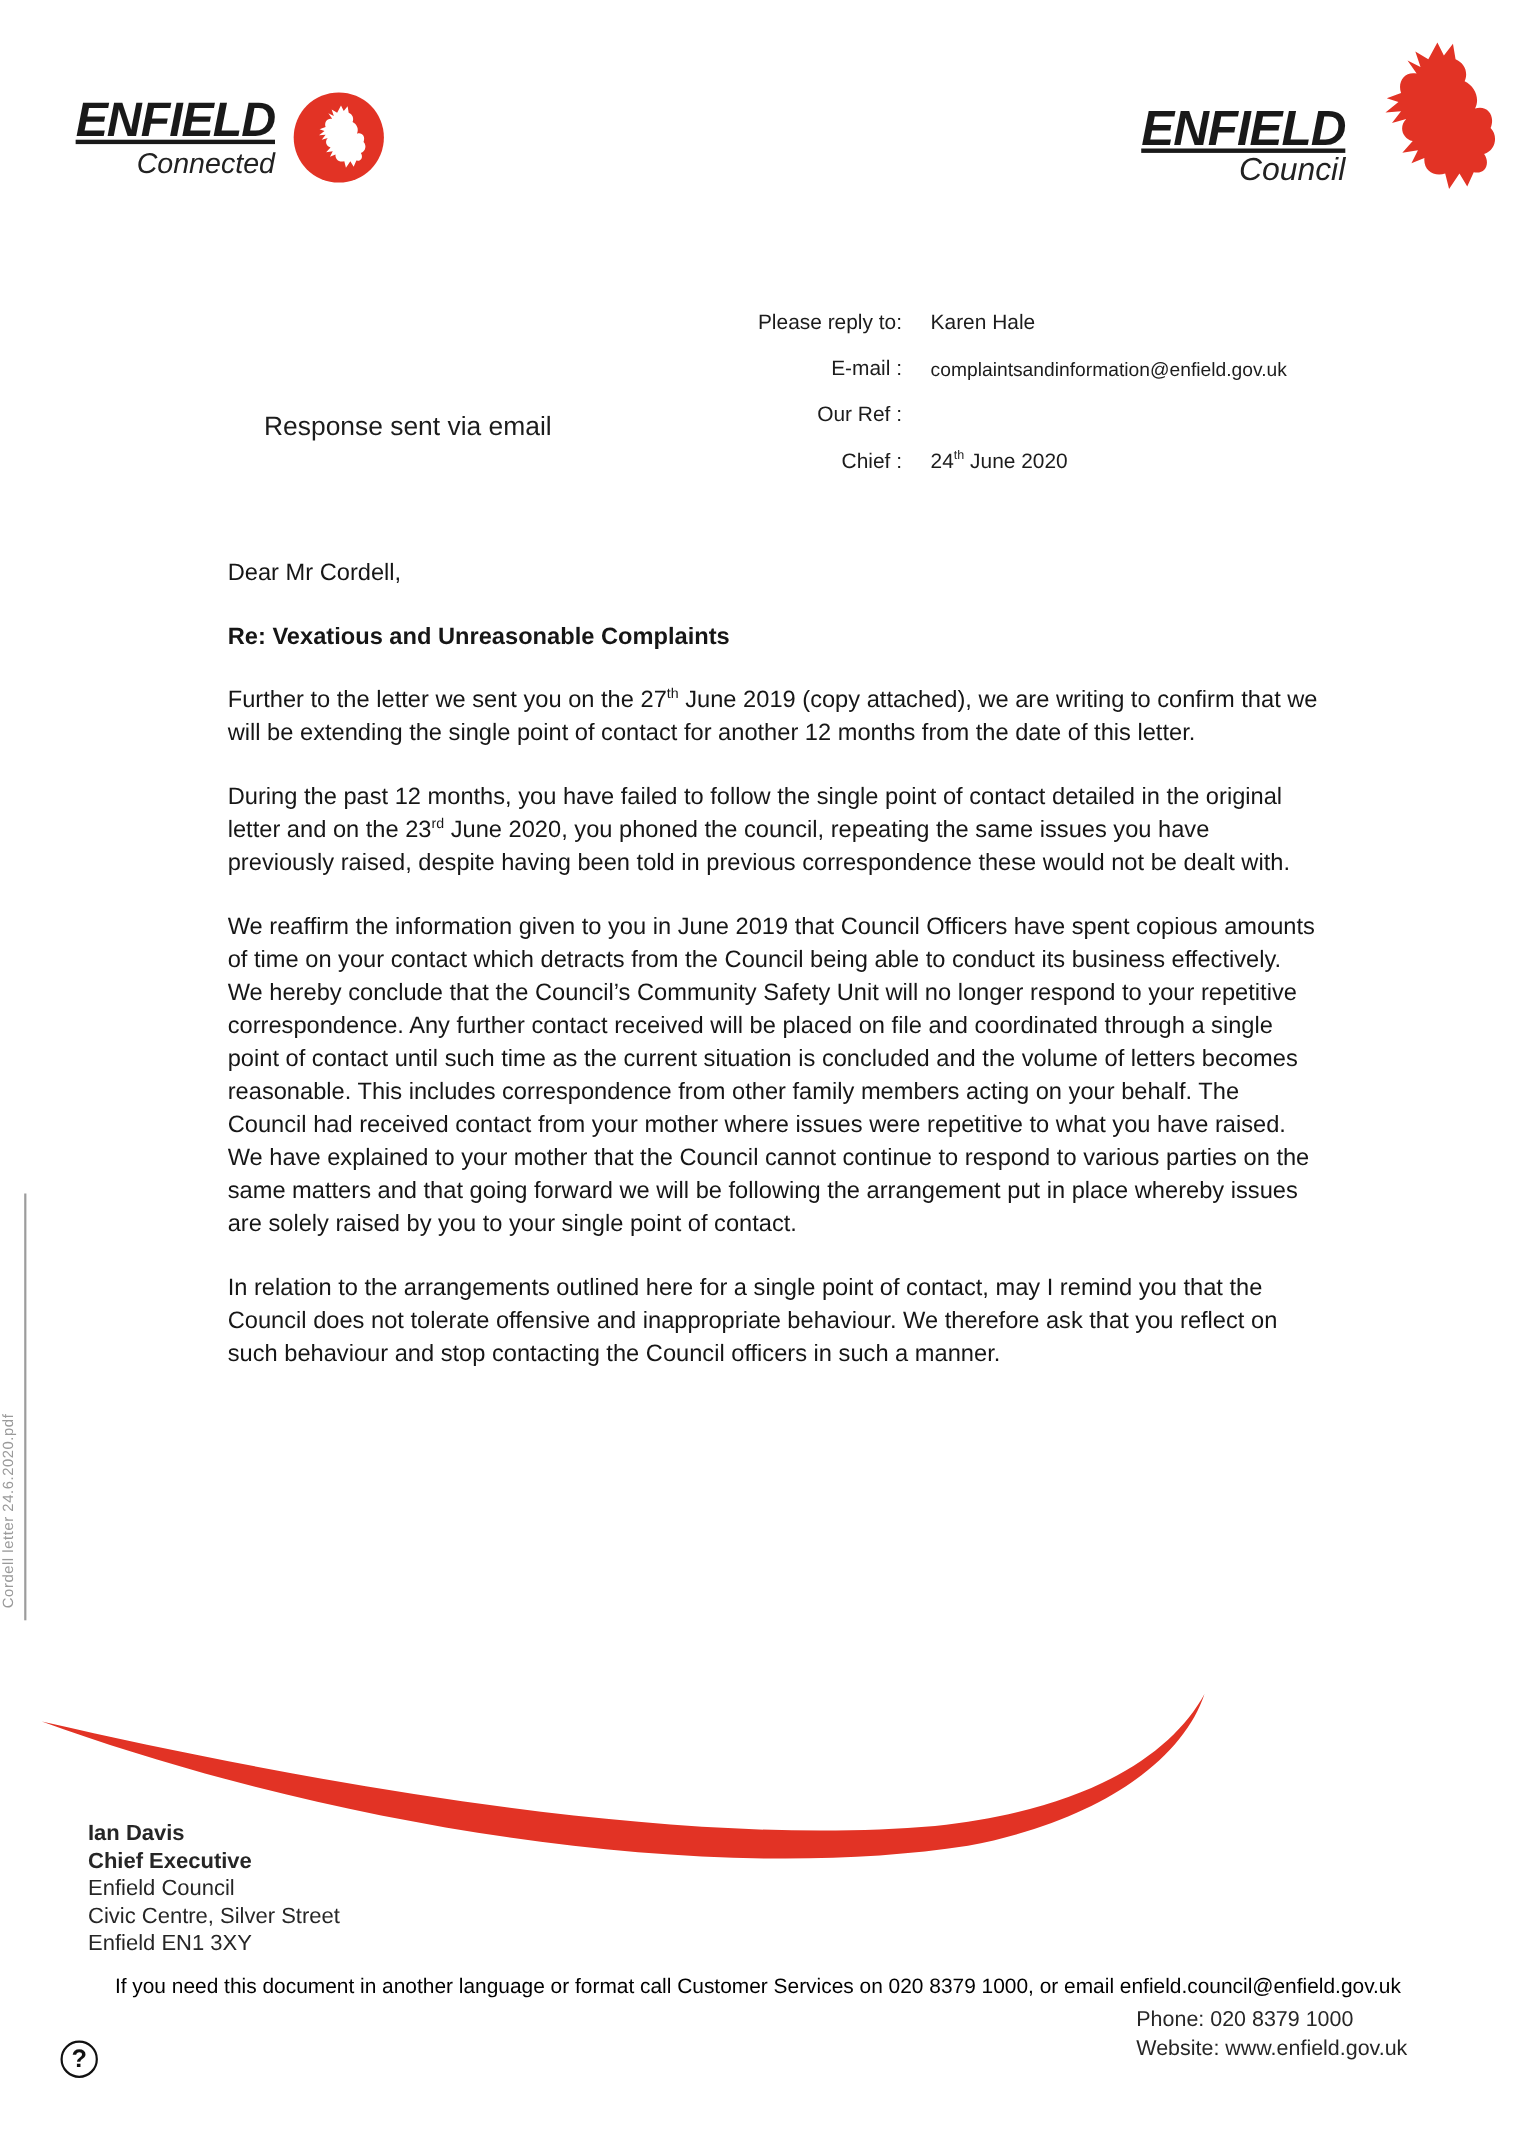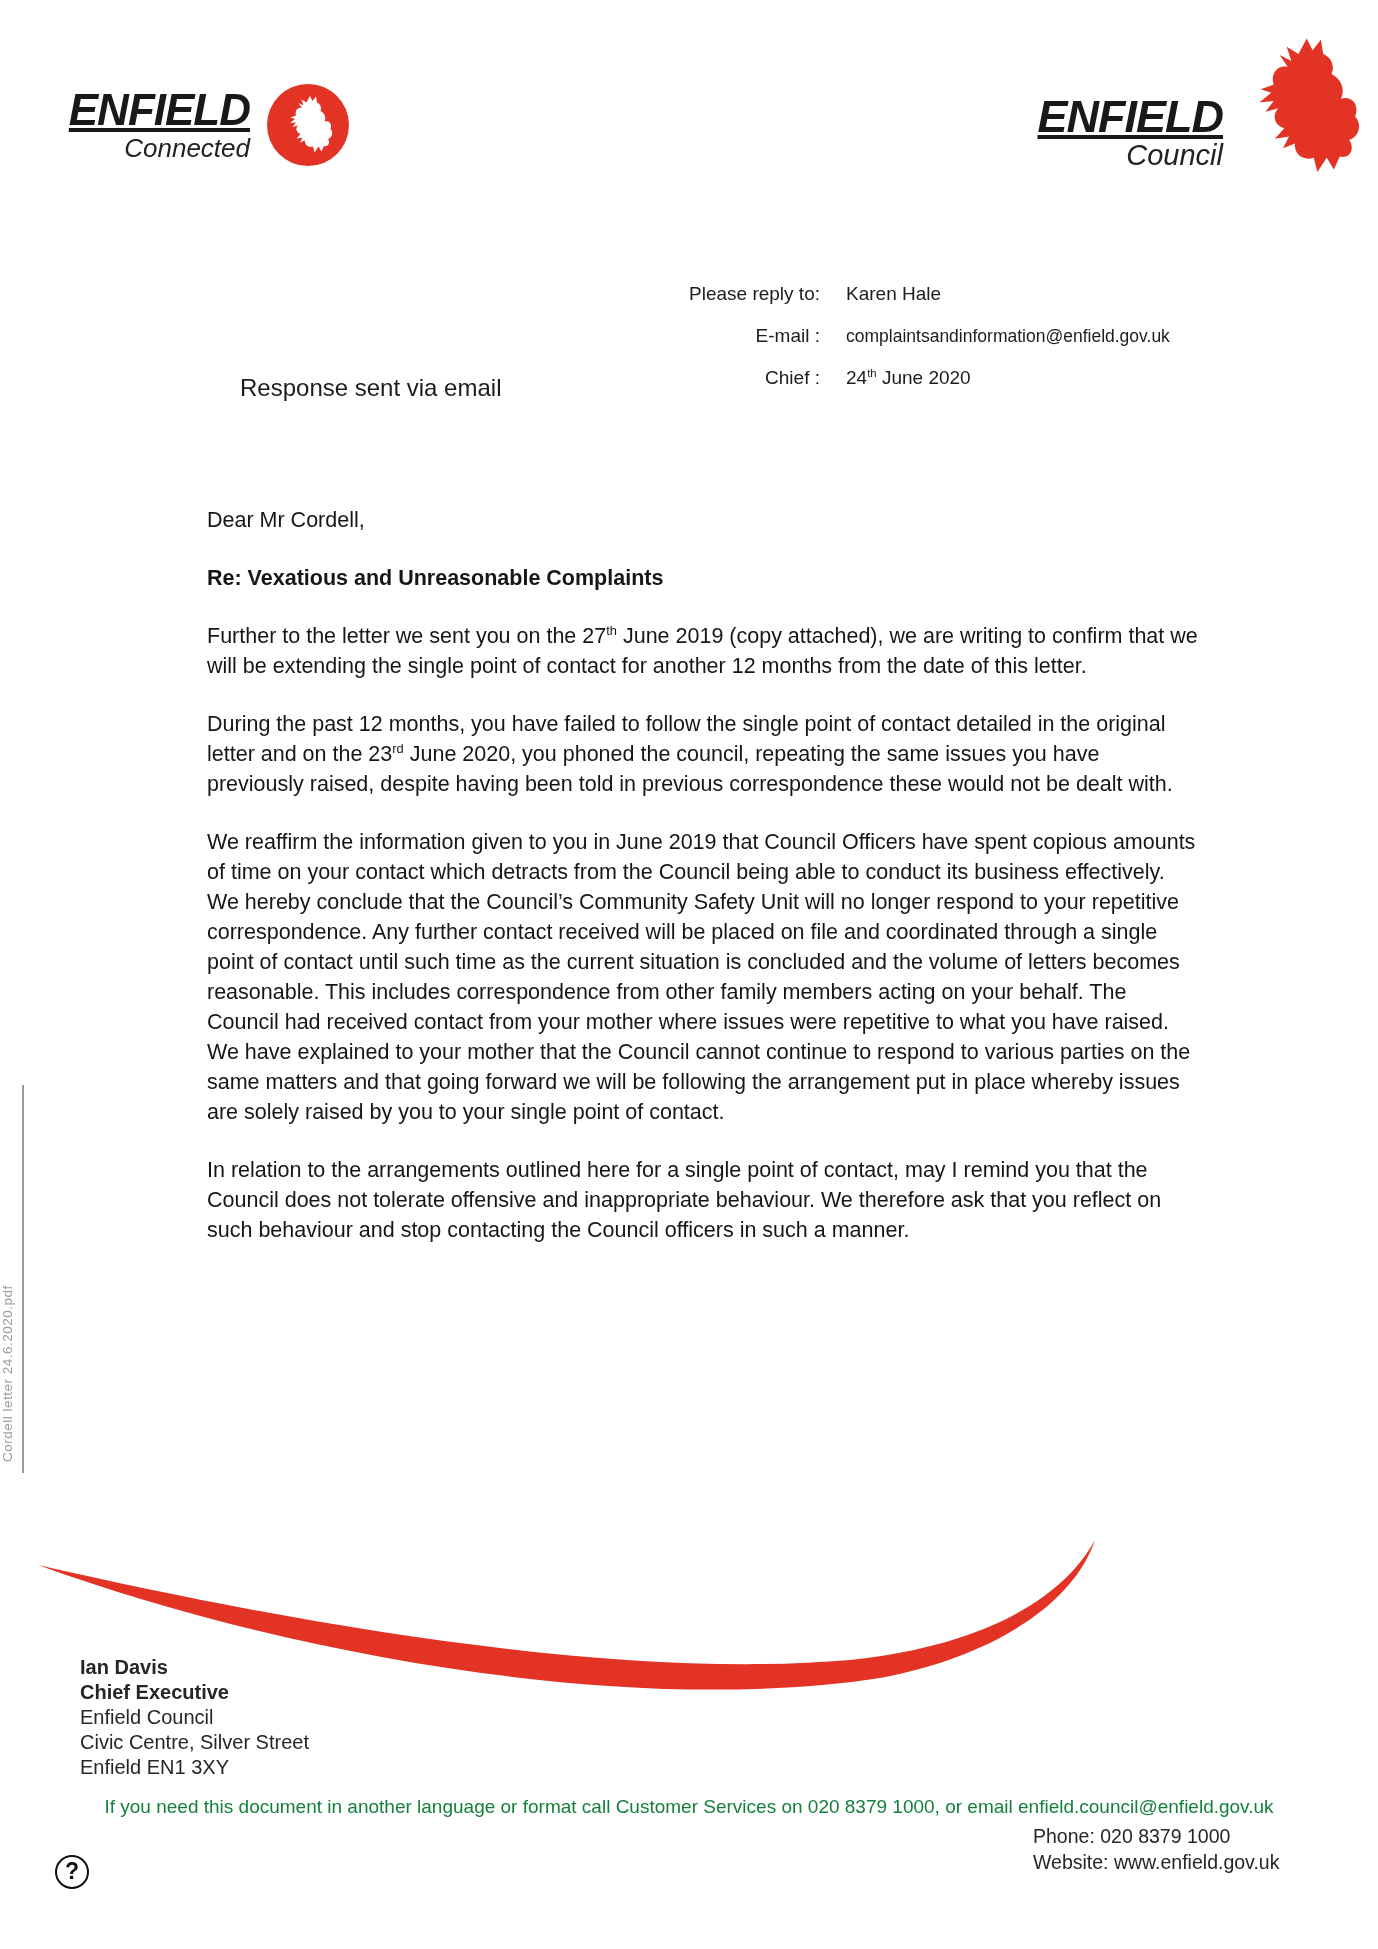--- a/index.html
+++ b/index.html
@@ -63,21 +63,21 @@
     letter-spacing:0.5px;white-space:nowrap;
   }
 
   
   .swoosh{left:0;top:1520px;}
   .signature{left:80px;top:1655px;font-size:20px;line-height:25px;color:#262626;}
   .signature .b{font-weight:bold;}
   .contact{left:1033px;top:1823px;font-size:19.5px;line-height:26px;color:#262626;}
   .lang-note{
     left:0;top:1796px;width:1378px;text-align:center;
-    font-size:19px;color:#15803d;
+    font-size:19px;color:#000000;
   }
   .help-circle{
     left:55px;top:1855px;width:34px;height:34px;border-radius:50%;
     border:2.5px solid #111;display:flex;align-items:center;justify-content:center;
     font-size:23px;font-weight:bold;color:#111;box-sizing:border-box;
     padding-bottom:2px;
   }
 </style>
 </head>
 <body>
@@ -107,20 +107,24 @@
   </div>
 
   <div class="abs meta">
     <div class="meta-row">
       <div class="meta-label">Please reply to:</div>
       <div class="meta-value">Karen Hale</div>
     </div>
     <div class="meta-row">
       <div class="meta-label">E-mail :</div>
       <div class="meta-value small">complaintsandinformation@enfield.gov.uk</div>
+    </div>
+    <div class="meta-row">
+      <div class="meta-label">Our Ref :</div>
+      <div class="meta-value"></div>
     </div>
     <div class="meta-row">
       <div class="meta-label">Chief :</div>
       <div class="meta-value"><span>24</span><sup>th</sup><span> June 2020</span></div>
     </div>
   </div>
 
   <div class="abs sent-via">Response sent via email</div>
 
   <div class="abs body-text">

